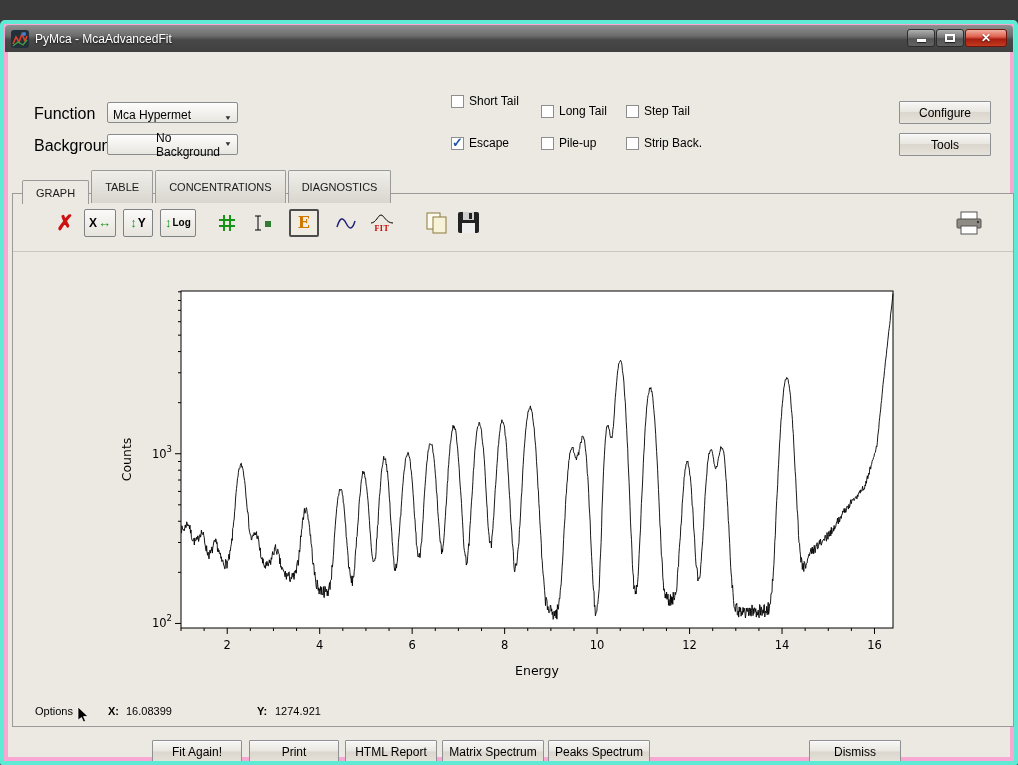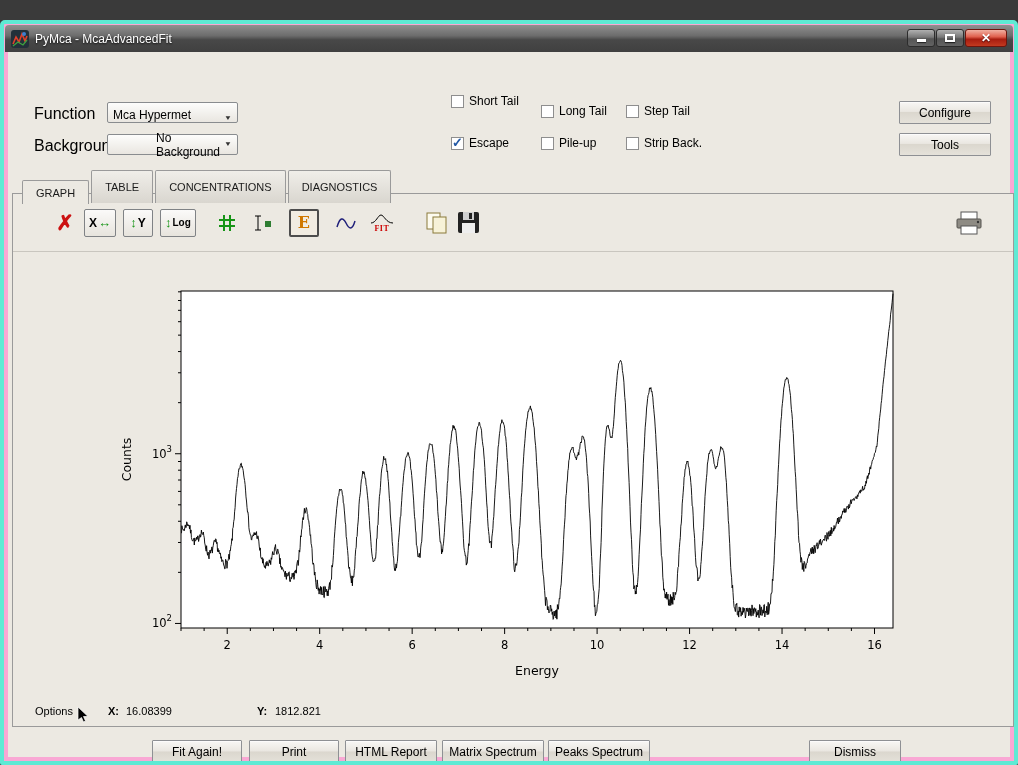--- a/index.html
+++ b/index.html
@@ -318,21 +318,21 @@
       </div>
 
       <div class="status">
         <span style="left:22px;">Options</span>
         <svg style="position:absolute; left:64px; top:2px;" width="12" height="16">
           <path d="M1 0 L1 13 L4.5 10.5 L6.5 15 L8.5 14 L6.5 9.5 L11 9.5 Z" fill="#000" stroke="#fff" stroke-width="0.7"></path>
         </svg>
         <span class="st-bold" style="left:95px;">X:</span>
         <span style="left:113px;">16.08399</span>
         <span class="st-bold" style="left:244px;">Y:</span>
-        <span style="left:262px;">1812.821</span>
+        <span style="left:262px;">1274.921</span>
       </div>
     </div>
 
     <div class="footer">
       <button class="btn fbtn" style="left:144px; width:90px;">Fit Again!</button>
       <button class="btn fbtn" style="left:241px; width:90px;">Print</button>
       <button class="btn fbtn" style="left:337px; width:92px;">HTML Report</button>
       <button class="btn fbtn" style="left:434px; width:102px;">Matrix Spectrum</button>
       <button class="btn fbtn" style="left:540px; width:102px;">Peaks Spectrum</button>
       <button class="btn fbtn" style="left:801px; width:92px;">Dismiss</button>

